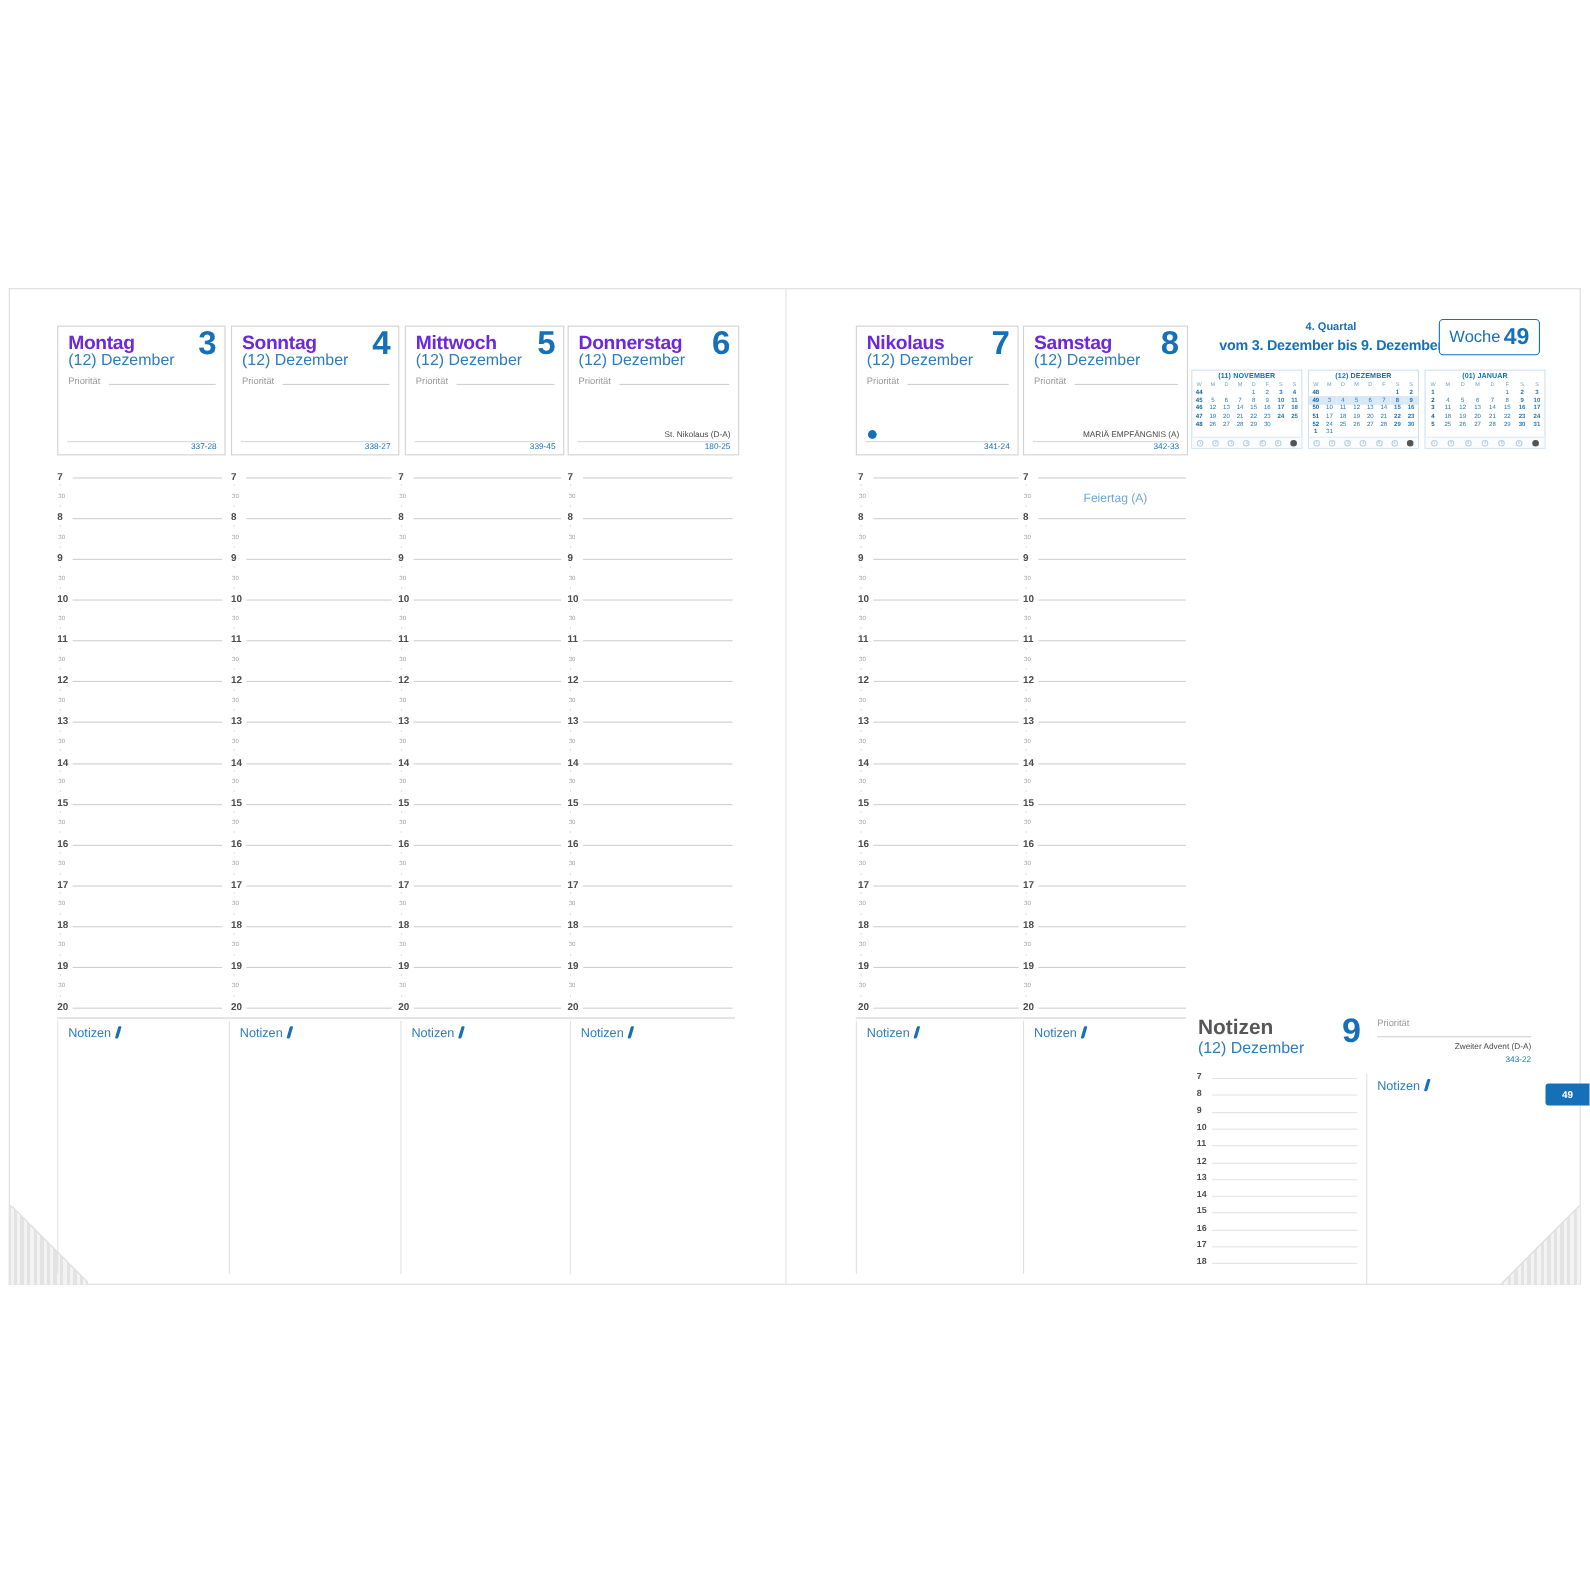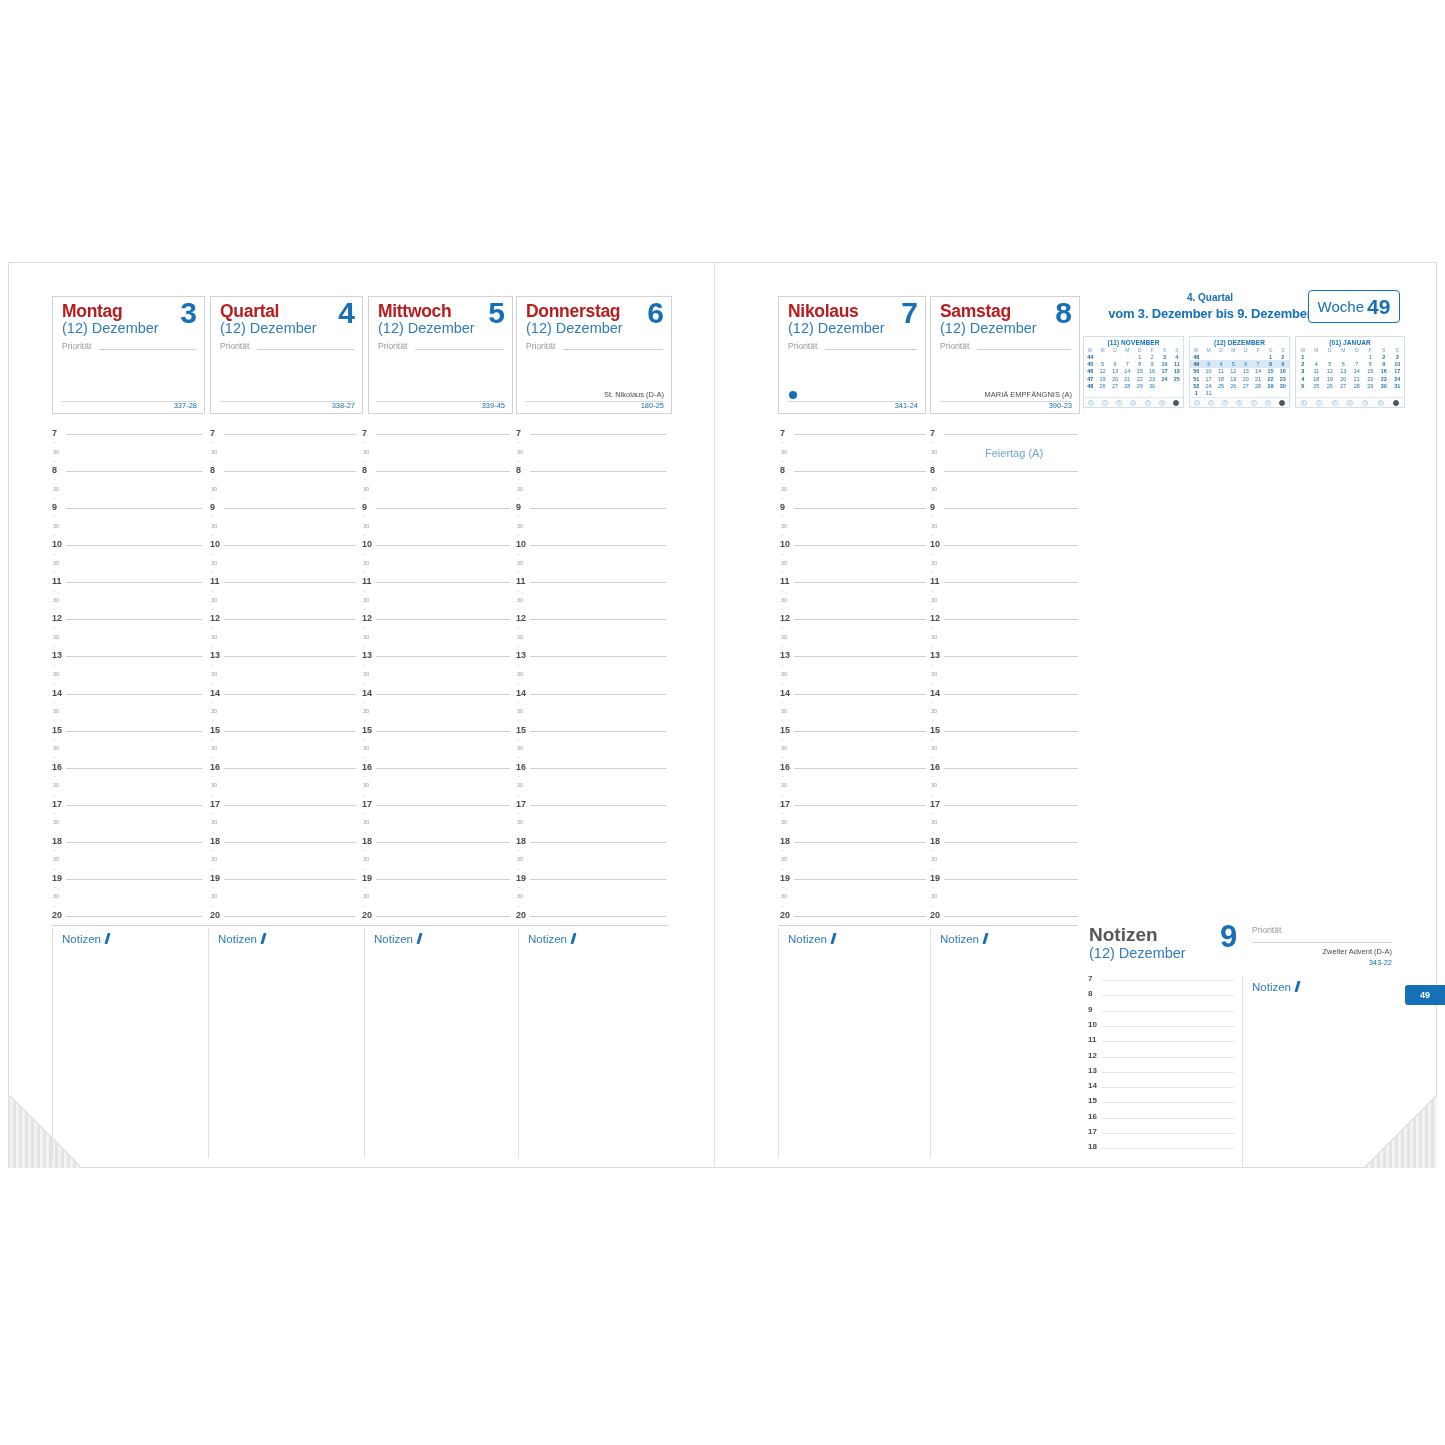--- a/index.html
+++ b/index.html
@@ -50,21 +50,21 @@
 
   
   .dayhead{
     position:absolute;
     border:1px solid #d2d2d2;
     background:#fff;
     padding:0;
   }
   .dh-name{
     position:absolute; left:9px; top:4px;
-    font-size:17.5px; font-weight:bold; color:#b91c1c;
+    font-size:17.5px; font-weight:bold; color:#6d28d9;
     letter-spacing:-0.3px; white-space:nowrap;
   }
   .dh-sub{
     position:absolute; left:9px; top:23px;
     font-size:14.5px; color:#2f7cbd; white-space:nowrap;
   }
   .dh-num{
     position:absolute; right:7px; top:1px;
     font-size:30px; font-weight:bold; color:#1570b8; line-height:1;
   }
@@ -259,21 +259,21 @@
       <div class="dayhead" style="left: 52px; top: 296px; width: 153px; height: 118px;">
         <div class="dh-name">Montag</div>
         <div class="dh-sub">(12) Dezember</div>
         <div class="dh-num">3</div>
         <div class="dh-prio">Priorität</div>
         <div class="dh-prio-line"></div>
         <div class="dh-code">337-28</div>
         <div class="dh-bottomline"></div>
       </div>
       <div class="dayhead" style="left: 210px; top: 296px; width: 153px; height: 118px;">
-        <div class="dh-name">Quartal</div>
+        <div class="dh-name">Sonntag</div>
         <div class="dh-sub">(12) Dezember</div>
         <div class="dh-num">4</div>
         <div class="dh-prio">Priorität</div>
         <div class="dh-prio-line"></div>
         <div class="dh-code">338-27</div>
         <div class="dh-bottomline"></div>
       </div>
       <div class="dayhead" style="left: 368px; top: 296px; width: 145px; height: 118px;">
         <div class="dh-name">Mittwoch</div>
         <div class="dh-sub">(12) Dezember</div>
@@ -592,21 +592,21 @@
         <div class="dh-bottomline"></div>
         <div class="dh-dot"></div>
       </div>
       <div class="dayhead" style="left: 930px; top: 296px; width: 150px; height: 118px;">
         <div class="dh-name">Samstag</div>
         <div class="dh-sub">(12) Dezember</div>
         <div class="dh-num">8</div>
         <div class="dh-prio">Priorität</div>
         <div class="dh-prio-line"></div>
         <div class="dh-hol">MARIÄ EMPFÄNGNIS (A)</div>
-        <div class="dh-code">390-23</div>
+        <div class="dh-code">342-33</div>
         <div class="dh-bottomline"></div>
       </div>
     </div>
   <div id="right-hours">
       <div class="hline major" style="left: 794px; top: 434px; width: 132px; position: absolute;"></div>
       <div class="hlab" style="left: 780px; top: 429px; position: absolute;">7</div>
       <div class="hlab dot" style="left: 782px; top: 440.269px; position: absolute;">·</div>
       <div class="hlab half" style="left: 781px; top: 449.538px; position: absolute;">30</div>
       <div class="hlab dot" style="left: 782px; top: 458.808px; position: absolute;">·</div>
       <div class="hline major" style="left: 794px; top: 471.077px; width: 132px; position: absolute;"></div>

